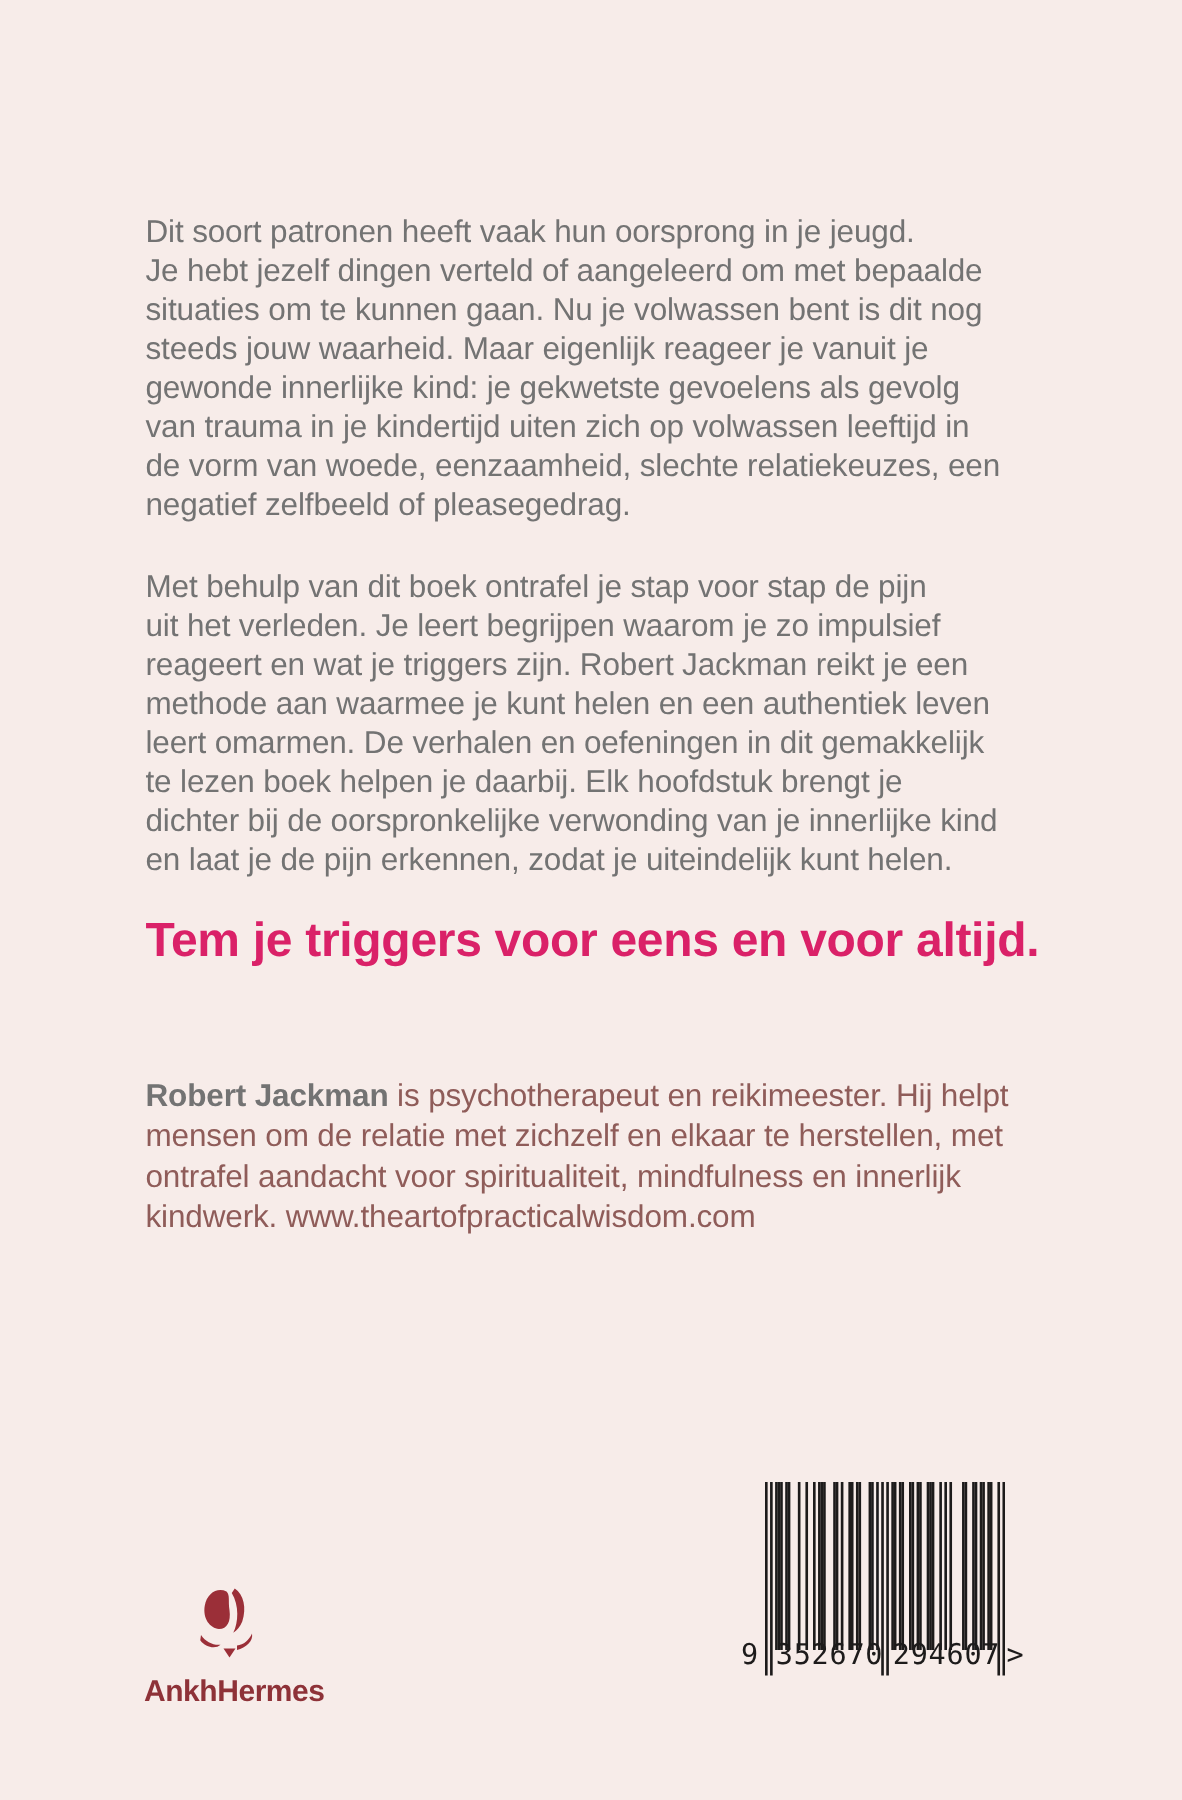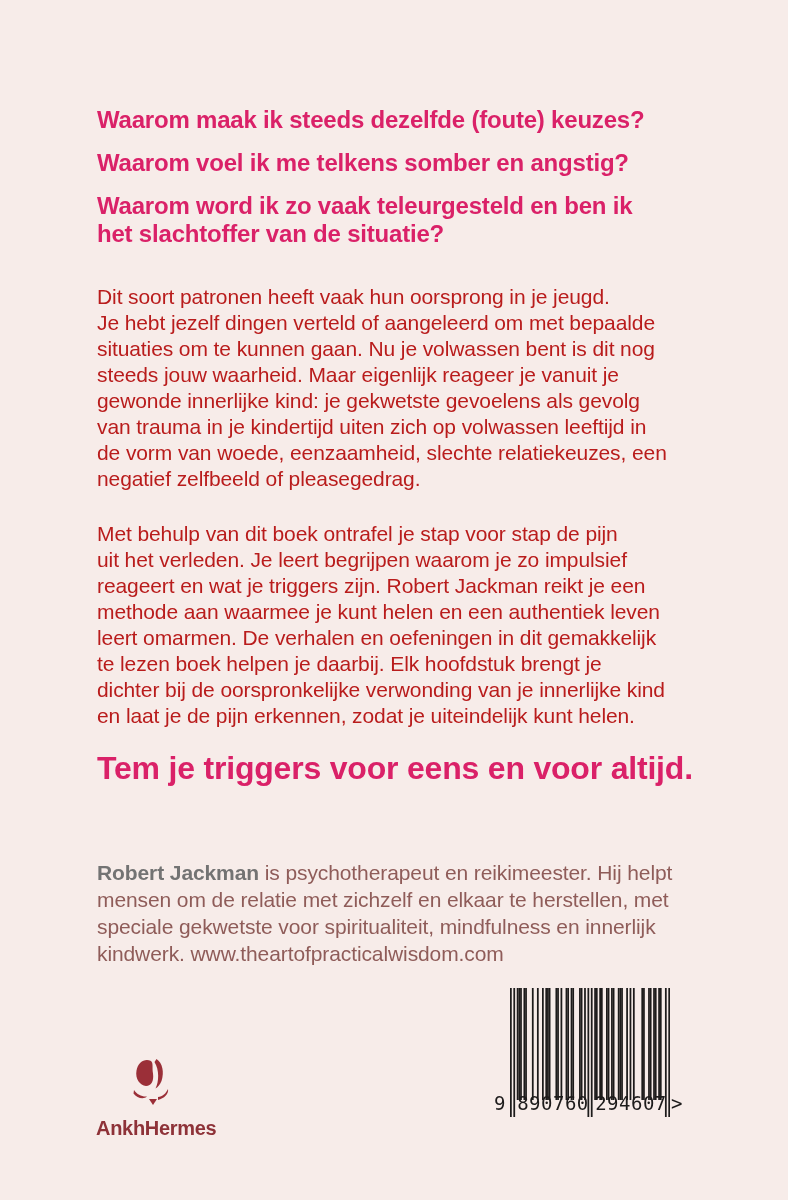--- a/index.html
+++ b/index.html
@@ -19,21 +19,21 @@
   .headline-question {
     color: #da2168;
     font-size: 24px;
     font-weight: bold;
     line-height: 28px;
     letter-spacing: -0.2px;
     white-space: pre;
     margin-bottom: 15px;
   }
   .body-paragraph {
-    color: #b91c1c;
+    color: #737373;
     font-size: 21px;
     line-height: 26px;
     letter-spacing: -0.1px;
     white-space: pre;
   }
   .para-1 { margin-top: 36px; }
   .para-2 { margin-top: 29px; }
   .tagline {
     margin-top: 25px;
     color: #da2168;
@@ -96,26 +96,20 @@
     font-weight: bold;
     letter-spacing: -0.3px;
     white-space: pre;
   }
 </style>
 </head>
 <body>
 
 <div class="content">
 
-  <div>
-    <div class="headline-question">Waarom maak ik steeds dezelfde (foute) keuzes?</div>
-    <div class="headline-question">Waarom voel ik me telkens somber en angstig?</div>
-    <div class="headline-question">Waarom word ik zo vaak teleurgesteld en ben ik
-het slachtoffer van de situatie?</div>
-  </div>
 
   <p class="body-paragraph para-1">Dit soort patronen heeft vaak hun oorsprong in je jeugd.
 Je hebt jezelf dingen verteld of aangeleerd om met bepaalde
 situaties om te kunnen gaan. Nu je volwassen bent is dit nog
 steeds jouw waarheid. Maar eigenlijk reageer je vanuit je
 gewonde innerlijke kind: je gekwetste gevoelens als gevolg
 van trauma in je kindertijd uiten zich op volwassen leeftijd in
 de vorm van woede, eenzaamheid, slechte relatiekeuzes, een
 negatief zelfbeeld of pleasegedrag.</p>
 
@@ -125,21 +119,21 @@
 methode aan waarmee je kunt helen en een authentiek leven
 leert omarmen. De verhalen en oefeningen in dit gemakkelijk
 te lezen boek helpen je daarbij. Elk hoofdstuk brengt je
 dichter bij de oorspronkelijke verwonding van je innerlijke kind
 en laat je de pijn erkennen, zodat je uiteindelijk kunt helen.</p>
 
   <p class="tagline">Tem je triggers voor eens en voor altijd.</p>
 
   <p class="author-bio"><span class="author-name">Robert Jackman</span><span> is psychotherapeut en reikimeester. Hij helpt
 mensen om de relatie met zichzelf en elkaar te herstellen, met
-speciale gekwetste voor spiritualiteit, mindfulness en innerlijk
+ontrafel aandacht voor spiritualiteit, mindfulness en innerlijk
 kindwerk. www.theartofpracticalwisdom.com</span></p>
 
 </div>
 
 <div class="barcode">
   <svg id="barcode-bars" width="160" height="132" viewBox="0 0 95 132" preserveAspectRatio="none">
       <rect x="0" y="0" width="1.04" height="129"></rect>
       <rect x="2" y="0" width="1.04" height="129"></rect>
       <rect x="4" y="0" width="1.04" height="112"></rect>
       <rect x="5" y="0" width="1.04" height="112"></rect>
@@ -184,21 +178,21 @@
       <rect x="83" y="0" width="1.04" height="112"></rect>
       <rect x="85" y="0" width="1.04" height="112"></rect>
       <rect x="86" y="0" width="1.04" height="112"></rect>
       <rect x="88" y="0" width="1.04" height="112"></rect>
       <rect x="89" y="0" width="1.04" height="112"></rect>
       <rect x="92" y="0" width="1.04" height="129"></rect>
       <rect x="94" y="0" width="1.04" height="129"></rect>
     </svg>
   <div class="barcode-digits">
     <span class="bd bd-left">9</span>
-    <span class="bd bd-g1">890760</span>
+    <span class="bd bd-g1">352670</span>
     <span class="bd bd-g2">294607</span>
     <span class="bd bd-suffix">&gt;</span>
   </div>
 </div>
 
 <div class="publisher-logo">
   <span>
     <svg width="50" height="60" viewBox="0 0 100 100" fill="#9b2f38">
 
       <path d="M46,8 C34,2 20,10 17,27 C14,44 24,57 36,58 C47,58 52,48 50,33 C48,20 51,13 46,8 Z"></path>

